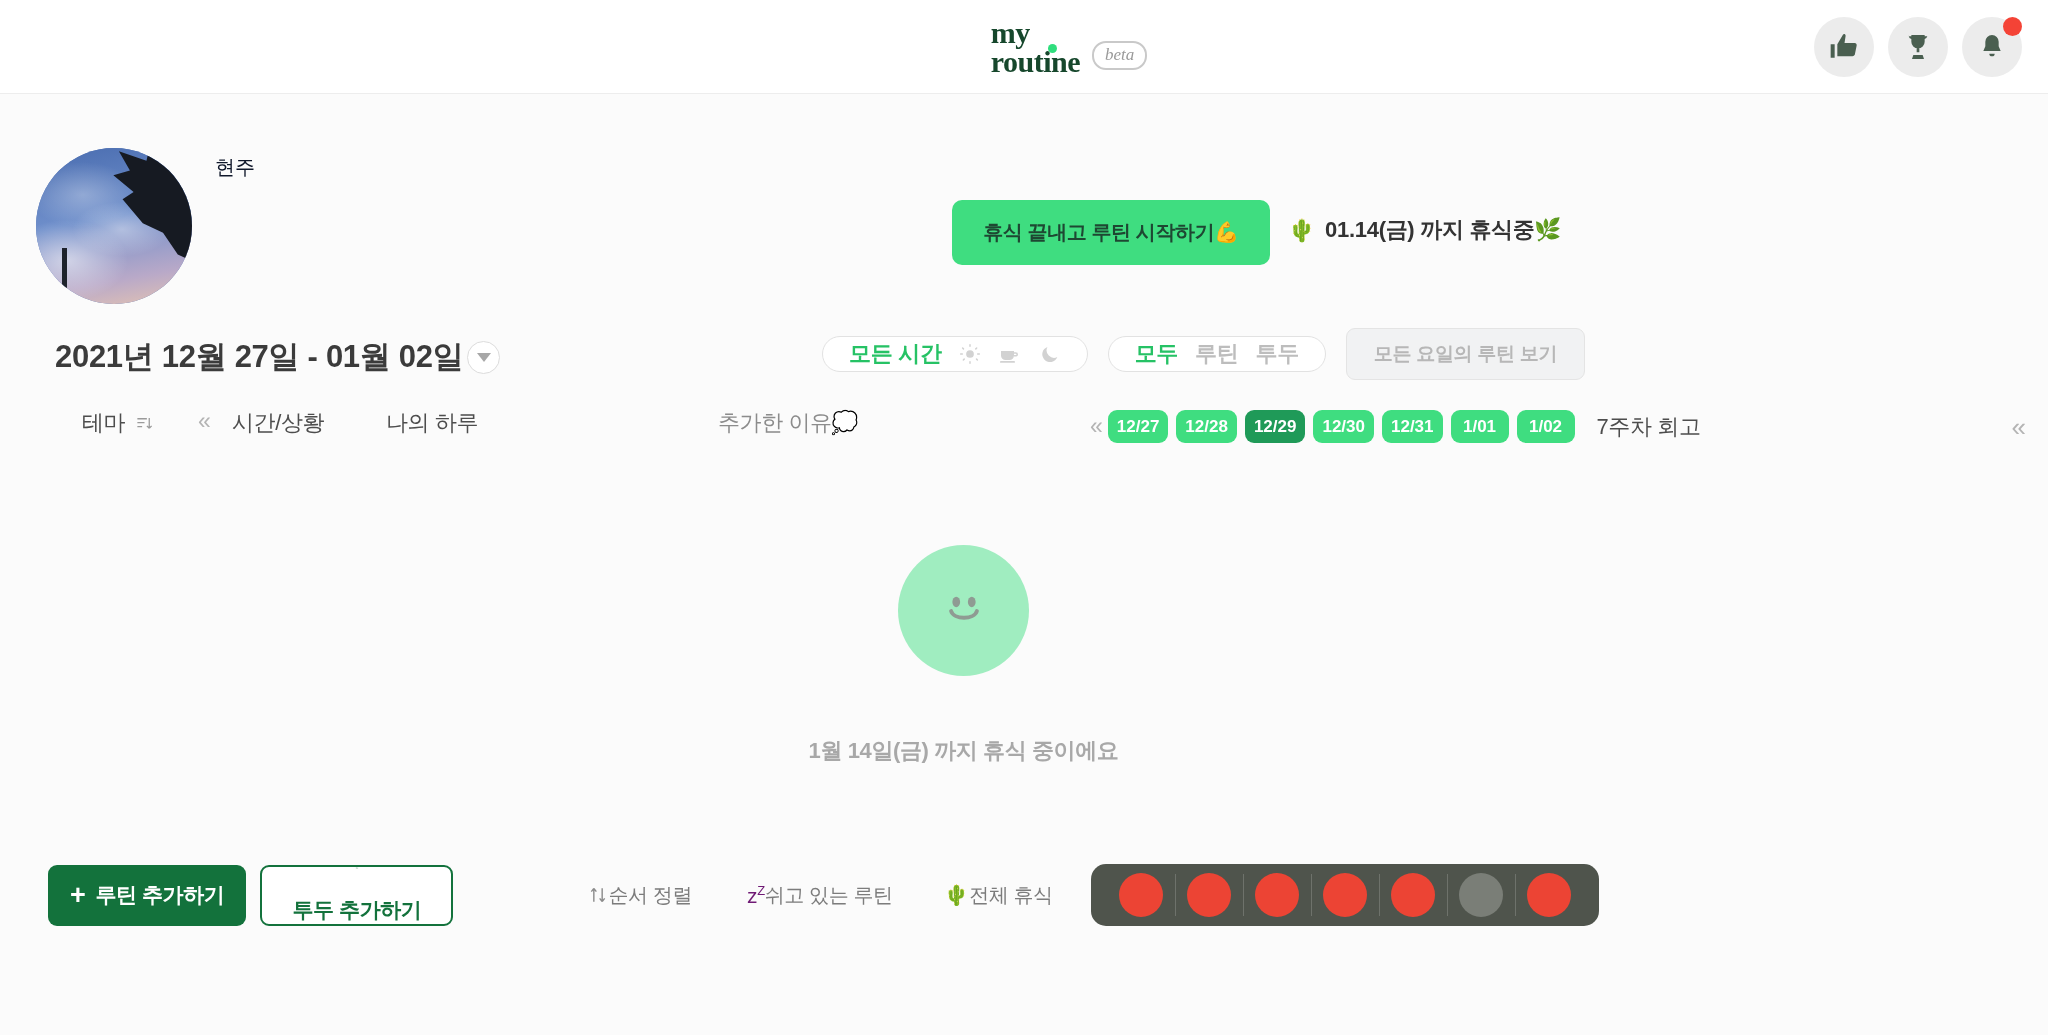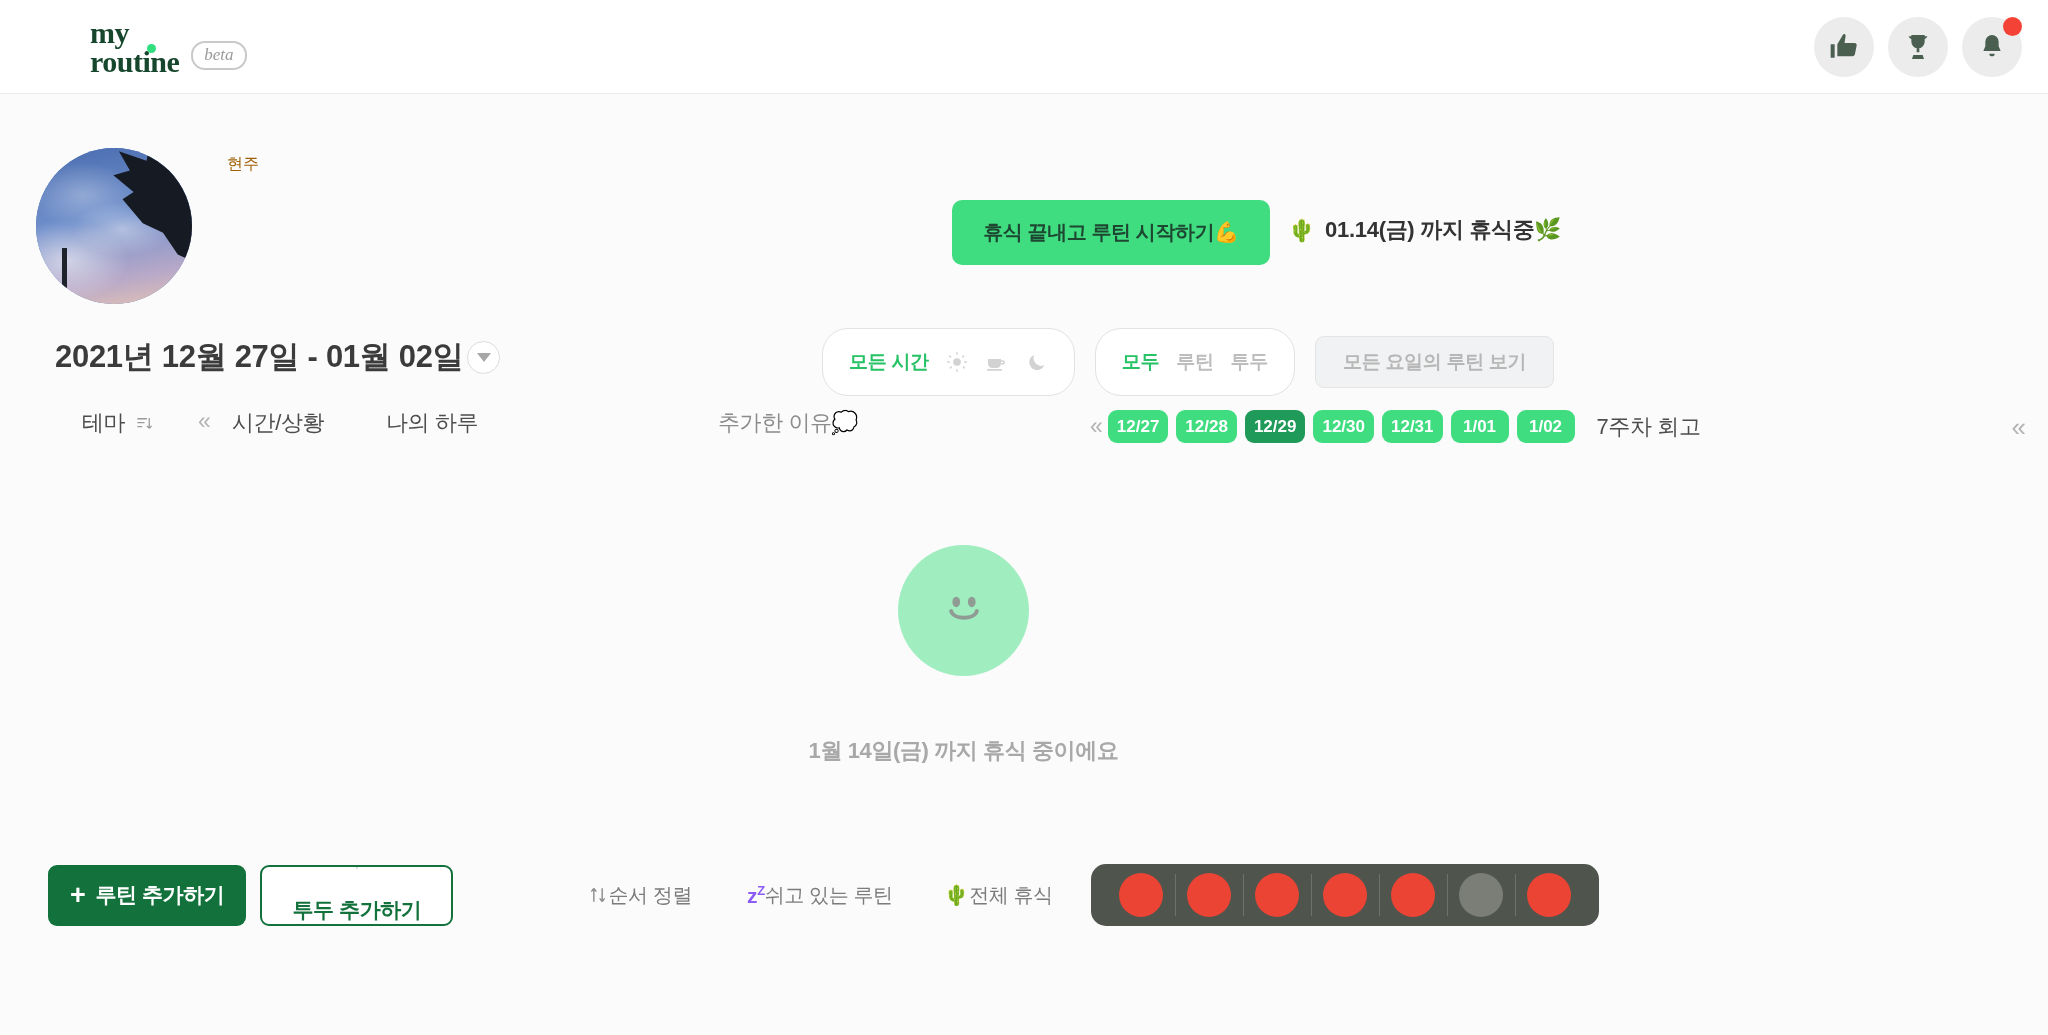--- a/index.html
+++ b/index.html
@@ -11,20 +11,21 @@
   }
 
   
   .topbar {
     position: relative;
     height: 94px;
     background: #ffffff;
     border-bottom: 1px solid #ededed;
     display: flex;
     align-items: center;
+    justify-content: center;
   }
   .logo-wrap {
     margin-left: 90px;
     display: flex;
     align-items: center;
     gap: 12px;
   }
   .logo-text {
     position: relative;
     font-family: "Liberation Serif", "DejaVu Serif", serif;
@@ -105,25 +106,25 @@
     clip-path: polygon(100% 0, 100% 100%, 78% 92%, 62% 74%, 40% 66%, 18% 46%, 30% 40%, 8% 26%, 26% 22%, 14% 6%, 44% 14%, 48% 0);
   }
   .avatar .pole {
     position: absolute;
     left: 26px; bottom: 0;
     width: 5px; height: 56px;
     background: #1d222b;
   }
   .profile-right { padding-top: 6px; }
   .username {
-    font-size: 16px;
-    color: #a16207;
+    font-size: 20px;
+    color: #0f172a;
     font-weight: 500;
     margin-bottom: 12px;
-    margin-left: 16px;
+    margin-left: 4px;
   }
   .info-card {
     border: 1px solid #e6ece7;
     border-radius: 12px;
     background: #fcfdfc;
     overflow: hidden;
     width: 441px;
   }
   .info-row-top { display: flex; }
   .info-cell {
@@ -198,25 +199,25 @@
   
   .filters {
     position: absolute;
     left: 822px; top: 328px;
     display: flex; align-items: center; gap: 20px;
   }
   .pill {
     border: 1px solid #e2e2e2;
     border-radius: 26px;
     background: #fff;
-    height: 68px;
+    height: 36px;
     display: flex; align-items: center;
     padding: 0 26px;
     gap: 17px;
-    font-size: 19px; font-weight: bold;
+    font-size: 22px; font-weight: bold;
     letter-spacing: -0.3px;
   }
   .pill .on { color: #26c265; }
   .pill .off { color: #bdbdbd; }
   .pill svg { fill: #d2d2d2; }
   .btn-flat {
     border: 1px solid #e4e4e4;
     background: #f1f2f3;
     border-radius: 9px;
     height: 52px;
@@ -335,21 +336,21 @@
   .check-sq { width: 24px; height: 24px; stroke: #13723c; fill: none; stroke-width: 2; }
   .mini-action {
     display: flex; align-items: center; 
     font-size: 20px; color: #7c7c7c;
     letter-spacing: -0.4px;
   }
   .ma1 { margin-left: 135px; }
   .ma2 { margin-left: 55px; }
   .ma3 { margin-left: 52px; }
   .sortdir { width: 20px; height: 22px; stroke: #8b8b8b; fill: none; stroke-width: 1.7; }
-  .zz { font-size: 21px; color: #8b5cf6; font-weight: 700; }
+  .zz { font-size: 21px; color: #701a75; font-weight: 400; }
   .zz sup { font-size: 13px; }
 
   .dotbar {
     margin-left: 38px;
     background: #4f544c;
     border-radius: 15px;
     height: 62px;
     display: flex; align-items: center;
     padding: 0 16px;
   }

